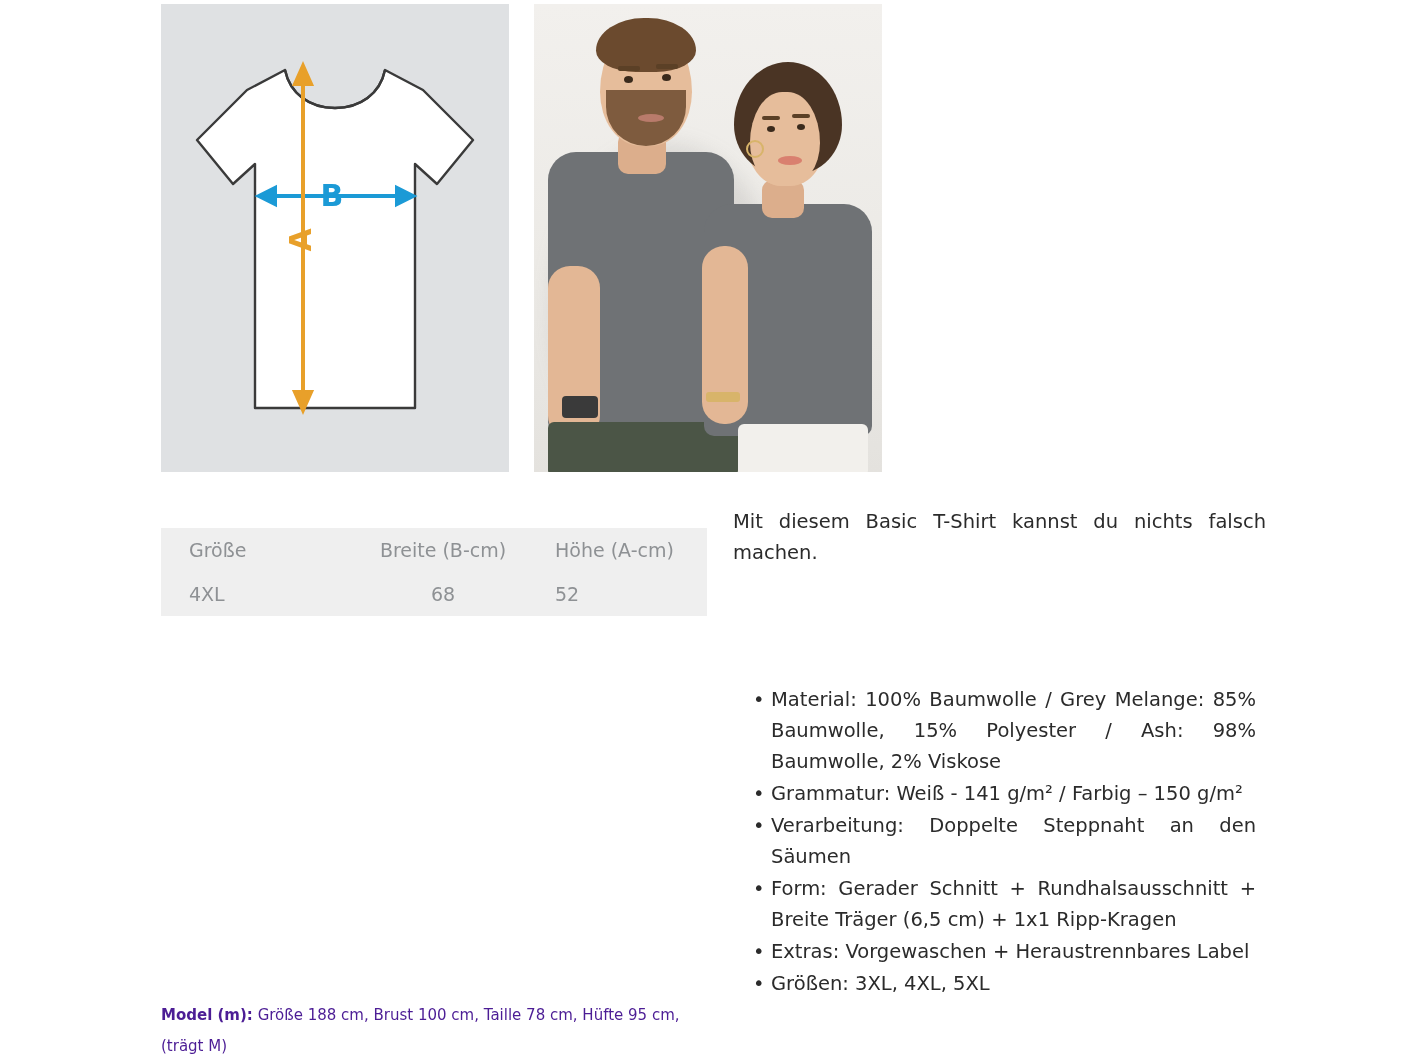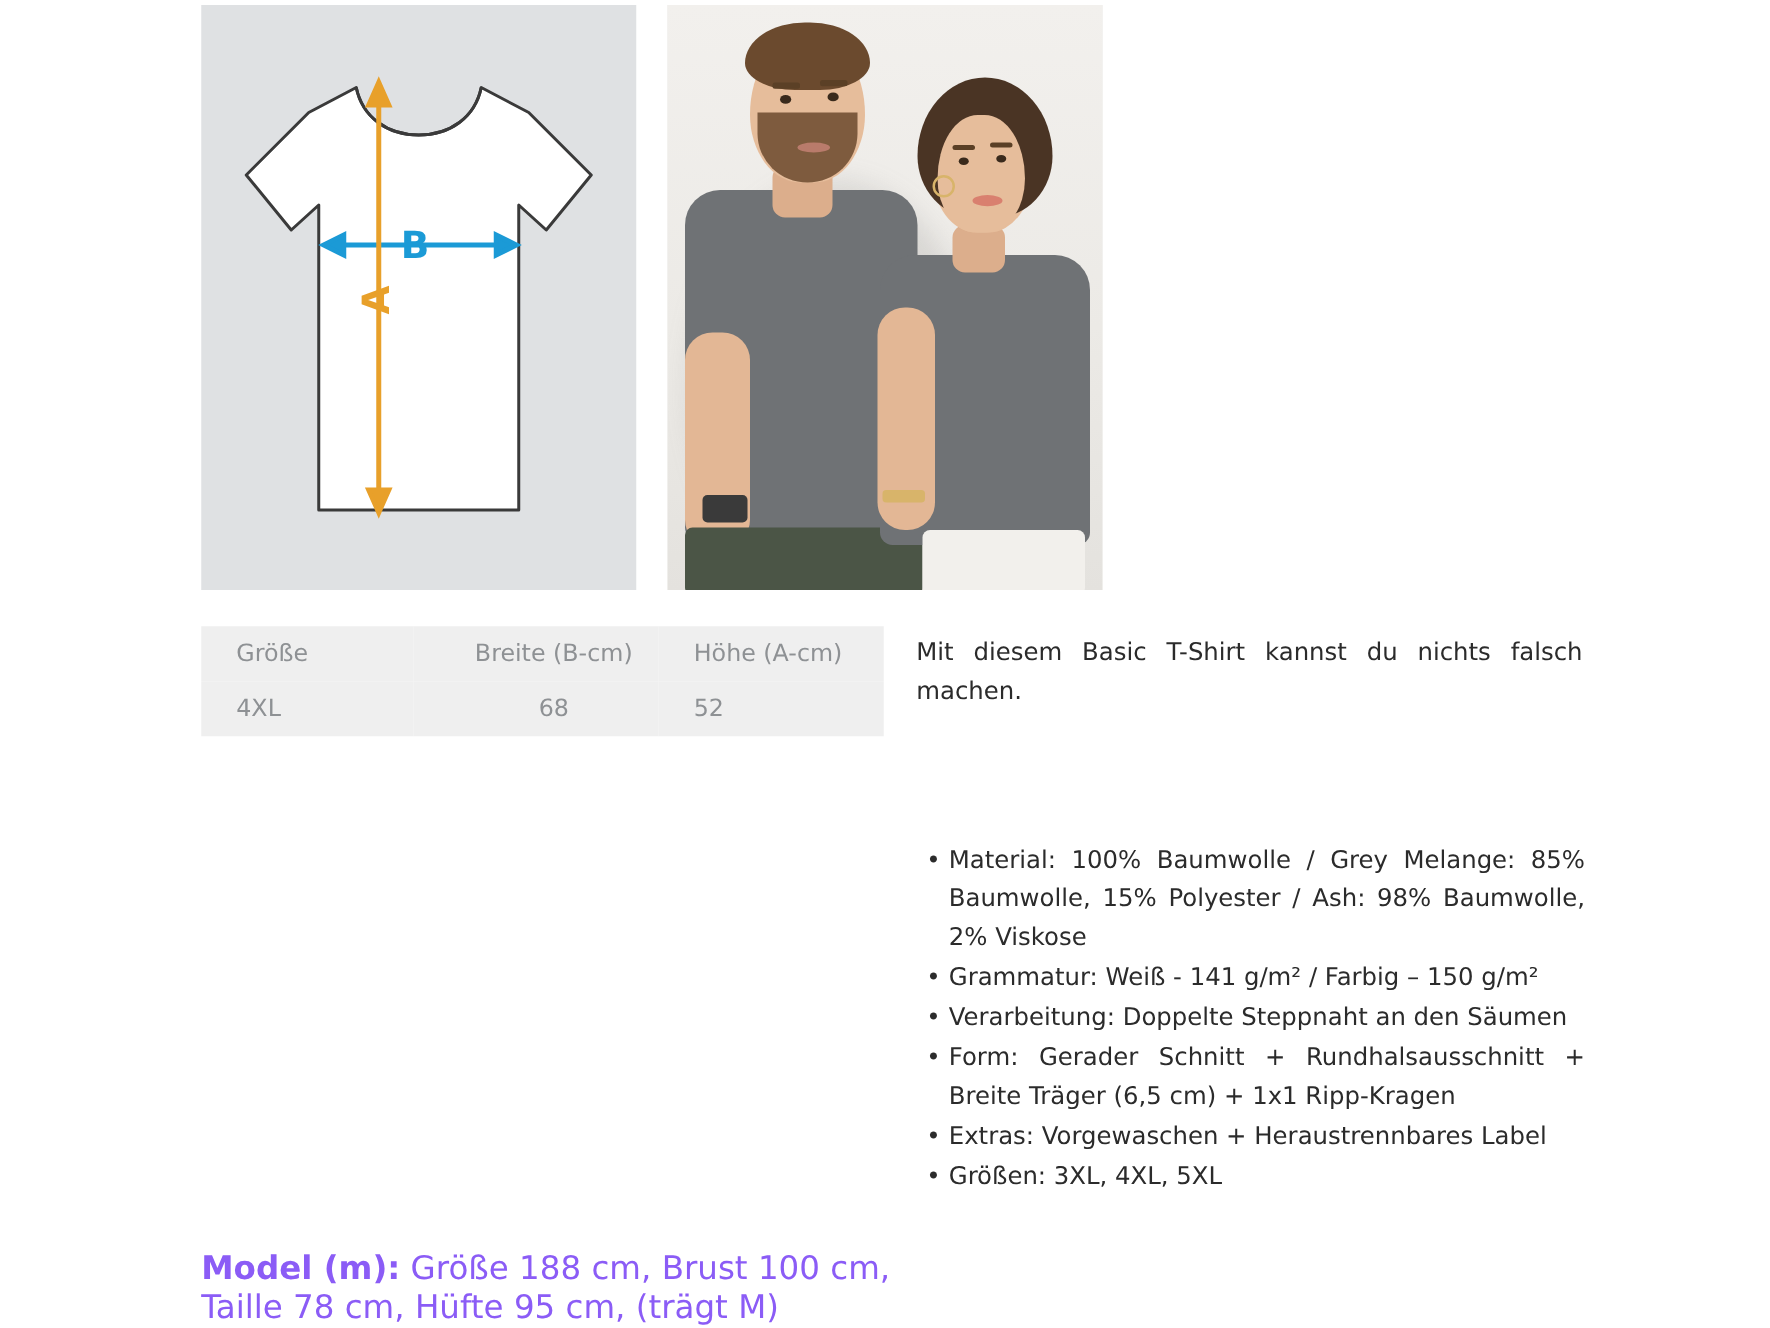--- a/index.html
+++ b/index.html
@@ -75,21 +75,21 @@
     border-radius: 0 0 50% 50% / 0 0 70% 70%;
     opacity: .85;
   }
   .m-earring {
     position: absolute; border: 2px solid #d8b46a; border-radius: 50%;
   }
 
   
   .size-table {
     position: absolute;
-    left: 161px; top: 501px;
+    left: 161px; top: 528px;
     width: 546px;
     border-collapse: collapse;
     font-size: 19px;
   }
   .size-table th, .size-table td {
     text-align: left;
     padding: 11px 0 11px 28px;
     font-weight: normal;
     color: #8e9194;
   }
@@ -105,23 +105,23 @@
     left: 161px; top: 700px;
     width: 560px;
     font-size: 19.5px;
     color: #3a3a3a;
   }
 
   .model-note {
     position: absolute;
     left: 161px; top: 1000px;
     width: 555px;
-    font-size: 26px;
+    font-size: 15px;
     line-height: 31px;
-    color: #8b5cf6;
+    color: #4c1d95;
   }
   .model-note b { font-weight: bold; }
 
   
   .desc {
     position: absolute;
     left: 733px; top: 506px;
     width: 533px;
     font-size: 19.5px;
     line-height: 31px;
@@ -131,21 +131,21 @@
   .desc p { margin: 0; }
 
   .features {
     position: absolute;
     left: 733px; top: 672px;
     width: 535px;
     font-size: 19.5px;
     line-height: 31px;
     color: #2b2b2b;
   }
-  .features ul { margin: 0; padding: 0; list-style: none; }
+  .features ul { margin: 12px; padding: 0; list-style: none; }
   .features li {
     position: relative;
     padding-left: 26px;
     margin-bottom: 1px;
     text-align: justify;
   }
   .features li::before {
     content: "•";
     position: absolute;
     left: 8px; top: 0;

